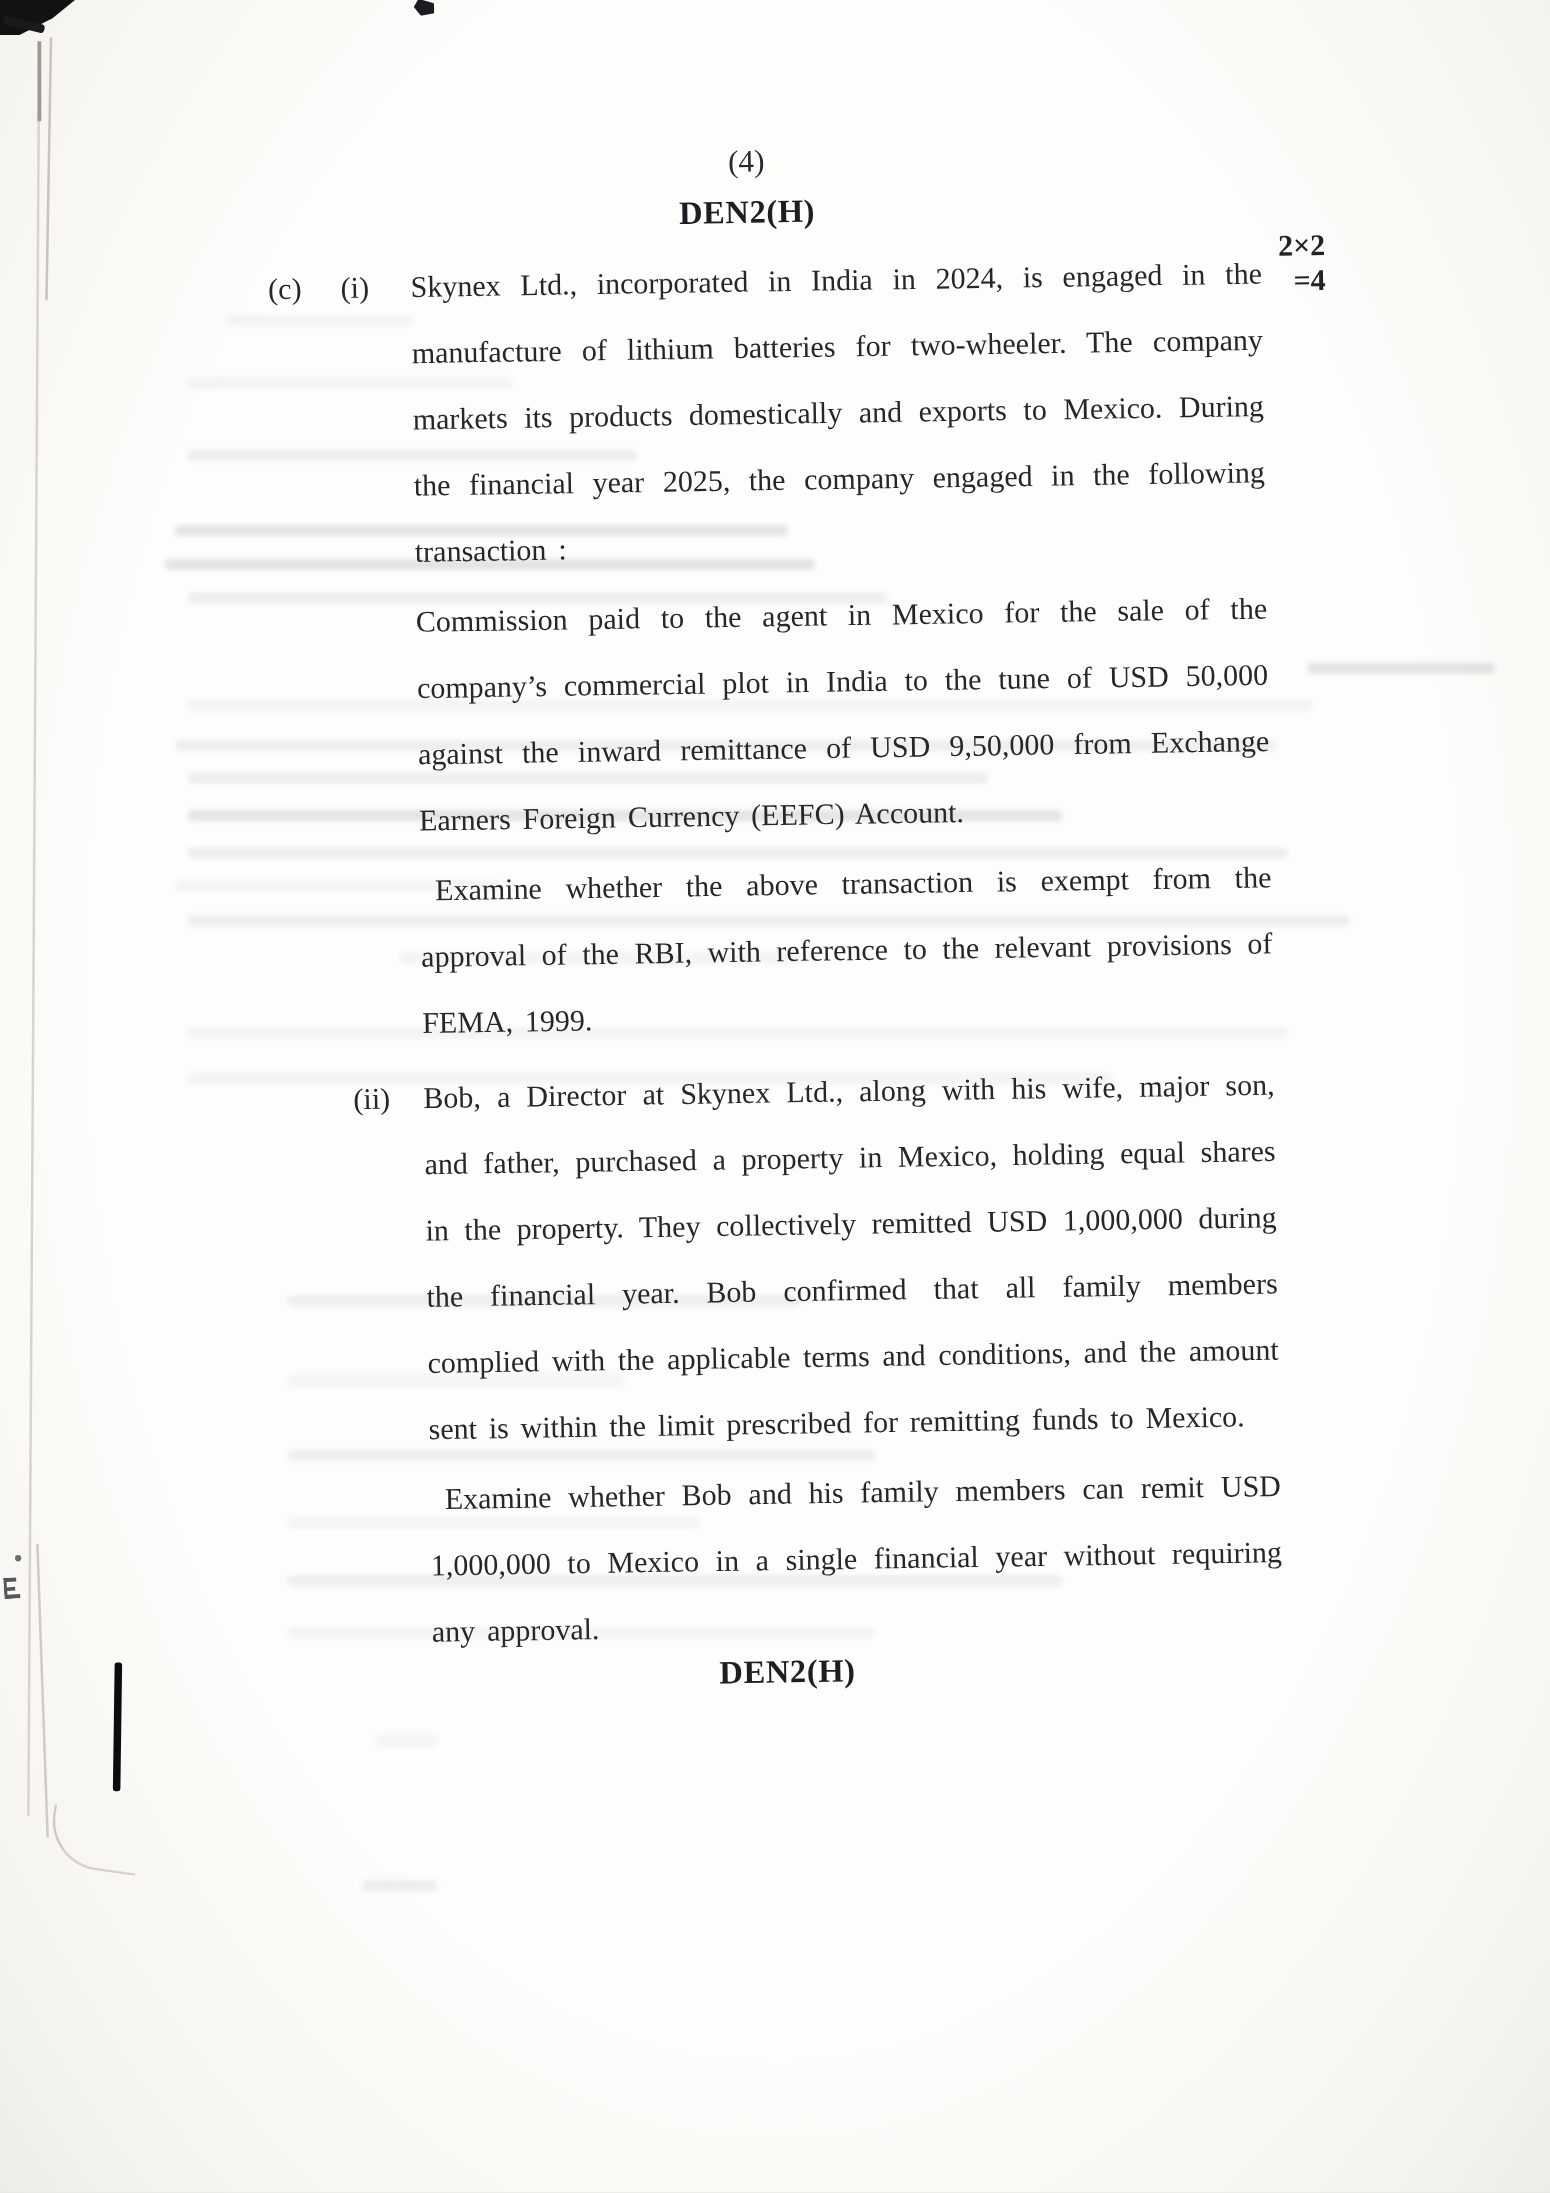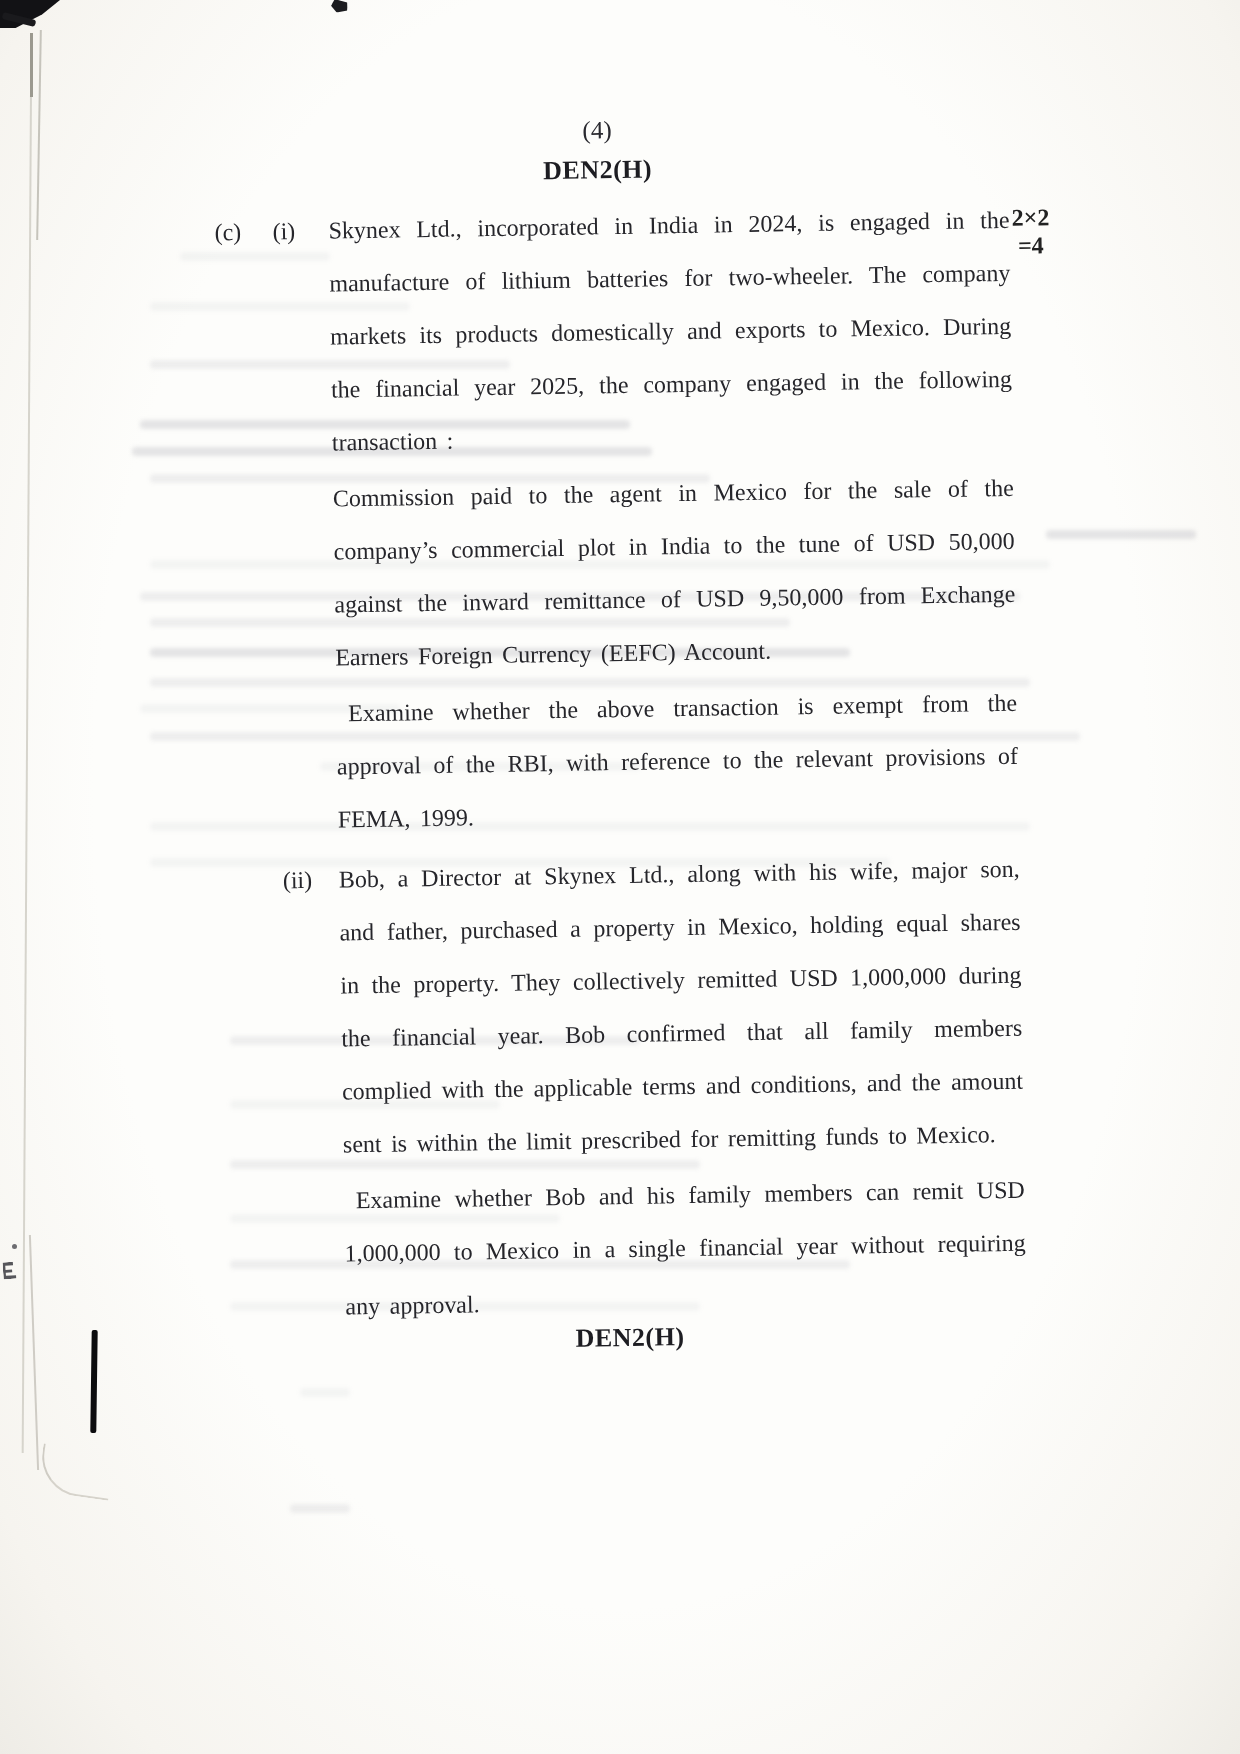--- a/index.html
+++ b/index.html
@@ -27,23 +27,22 @@
     position:absolute;top:116px;left:0;right:28px;
     text-align:center;font-size:25px;color:#2a2a30;
   }
   .header-code{
     position:absolute;top:155px;left:0;right:28px;
     text-align:center;font-size:26px;font-weight:bold;color:#1d1d22;
     letter-spacing:0.5px;
   }
   .marks{
     position:absolute;top:190px;left:1008px;width:60px;
-    text-align:center;font-size:24px;font-weight:bold;color:#222;
+    text-align:right;font-size:24px;font-weight:bold;color:#222;
     line-height:28px;
-    margin-top:20px;
   }
   .qblock{
     position:absolute;top:200px;left:222px;width:795px;
     font-size:24px;color:#26262b;
   }
   .qrow{display:flex;align-items:flex-start;}
   .part-label{width:58px;flex:0 0 58px;line-height:53px;}
   .sub-label{width:56px;flex:0 0 56px;line-height:53px;}
   .qtext{flex:1;text-align:justify;}
   .qtext p{

